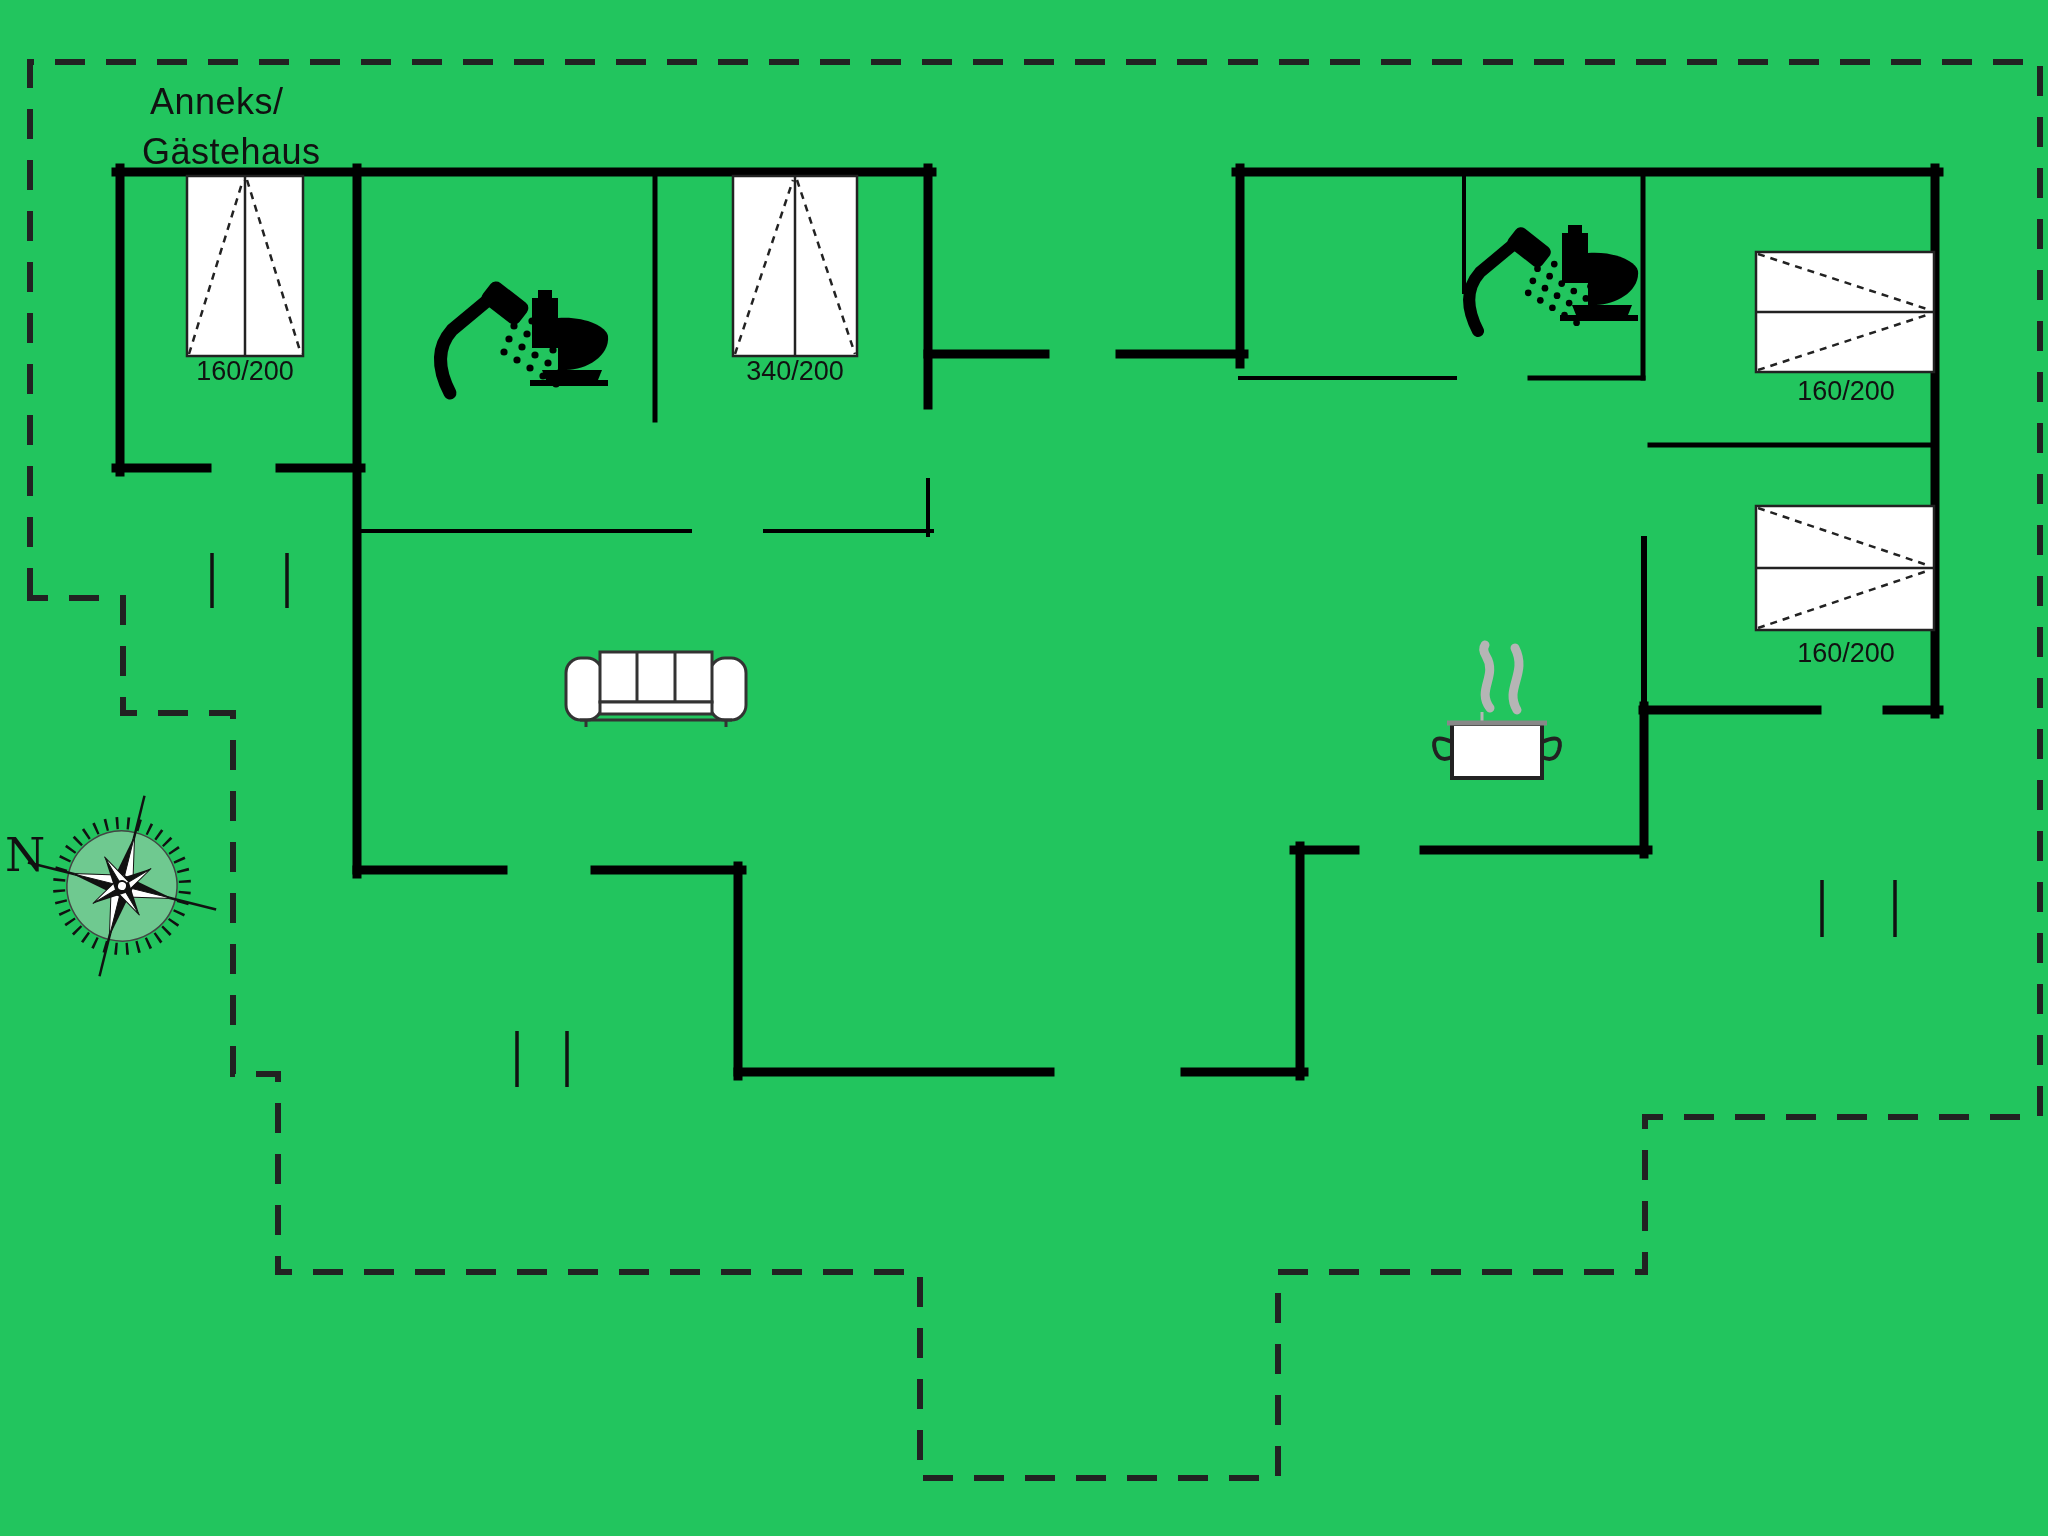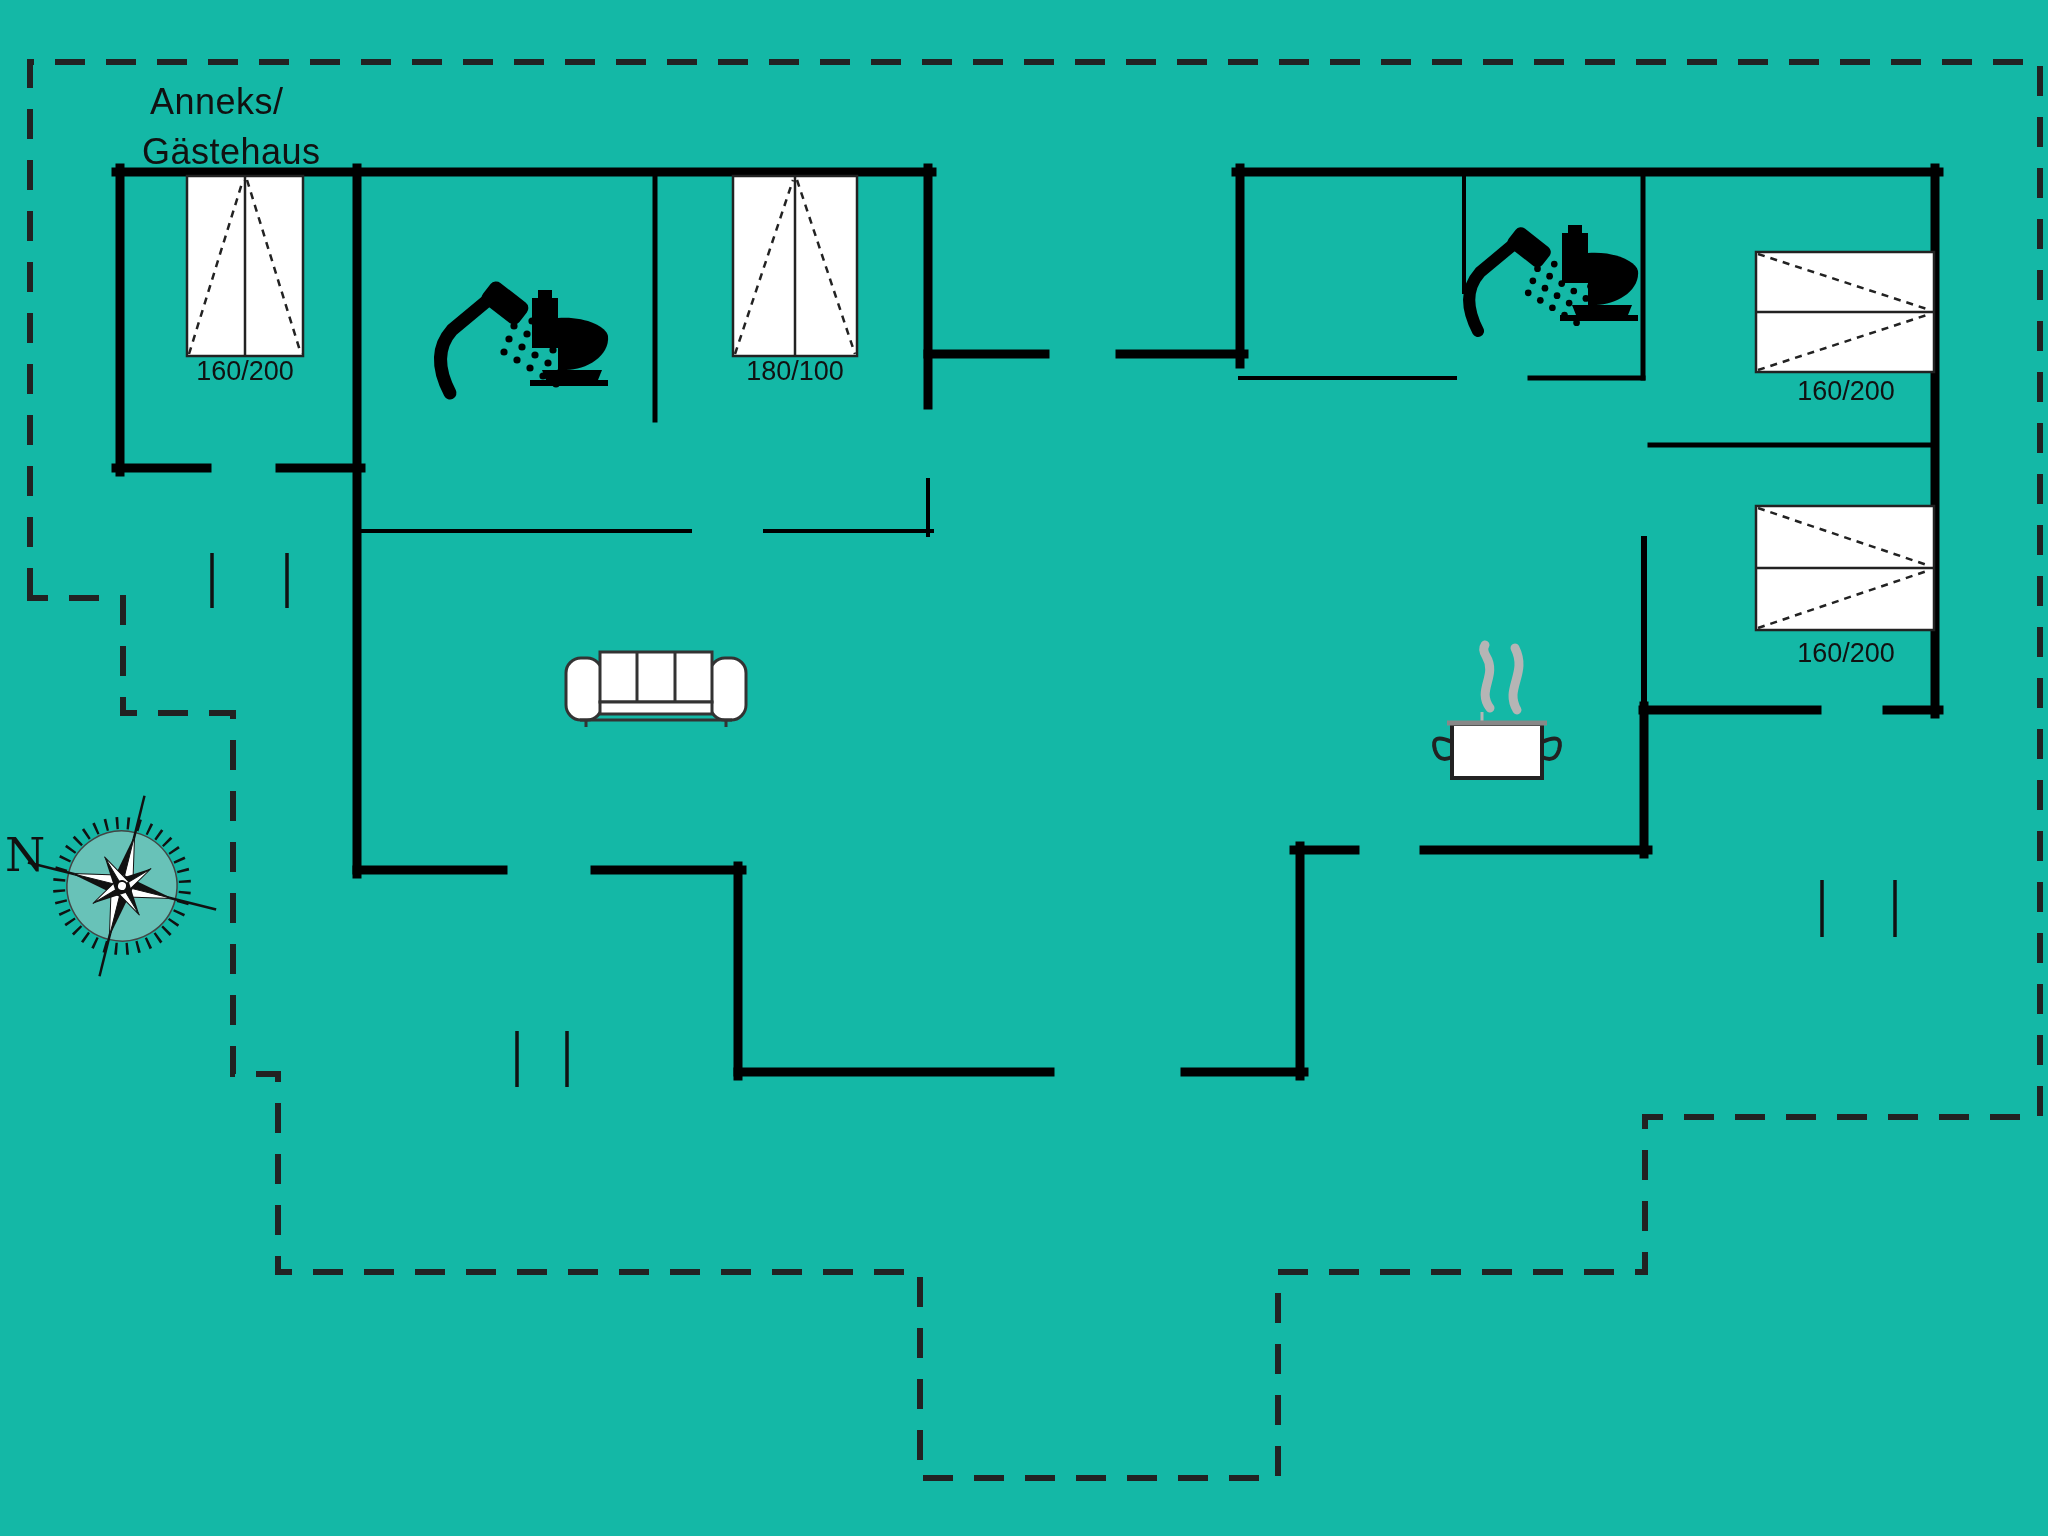--- a/index.html
+++ b/index.html
@@ -1,19 +1,19 @@
 <!DOCTYPE html>
 <html><head>
 <meta charset="utf-8">
 <style>
   html,body{margin:0;padding:0;background:#ffffff;}
   .stage{
     position:relative;
     width:2048px;height:1536px;
-    background:#14b8a6;
+    background:#22c55e;
     overflow:hidden;
     font-family:"Liberation Sans",sans-serif;
   }
   .stage svg{position:absolute;left:0;top:0;}
   .lbl{
     position:absolute;
     color:#111;
     font-family:"Liberation Sans",sans-serif;
     white-space:nowrap;
     line-height:1;
@@ -215,18 +215,18 @@
         </g>
         <circle r="5" fill="#fff" stroke="#111" stroke-width="2"></circle>
       </g>
     </g>
   </svg>
 
   <span class="lbl annex-lbl" style="left:150px;top:84px;">Anneks/</span>
   <span class="lbl annex-lbl" style="left:142px;top:134px;">Gästehaus</span>
 
   <span class="lbl bed-lbl" style="left:245px;top:358px;">160/200</span>
-  <span class="lbl bed-lbl" style="left:795px;top:358px;">180/100</span>
+  <span class="lbl bed-lbl" style="left:795px;top:358px;">340/200</span>
   <span class="lbl bed-lbl" style="left:1846px;top:378px;">160/200</span>
   <span class="lbl bed-lbl" style="left:1846px;top:640px;">160/200</span>
 
   <span class="lbl north-lbl" style="left:5px;top:832px;">N</span>
 </div>
 
 </body></html>

